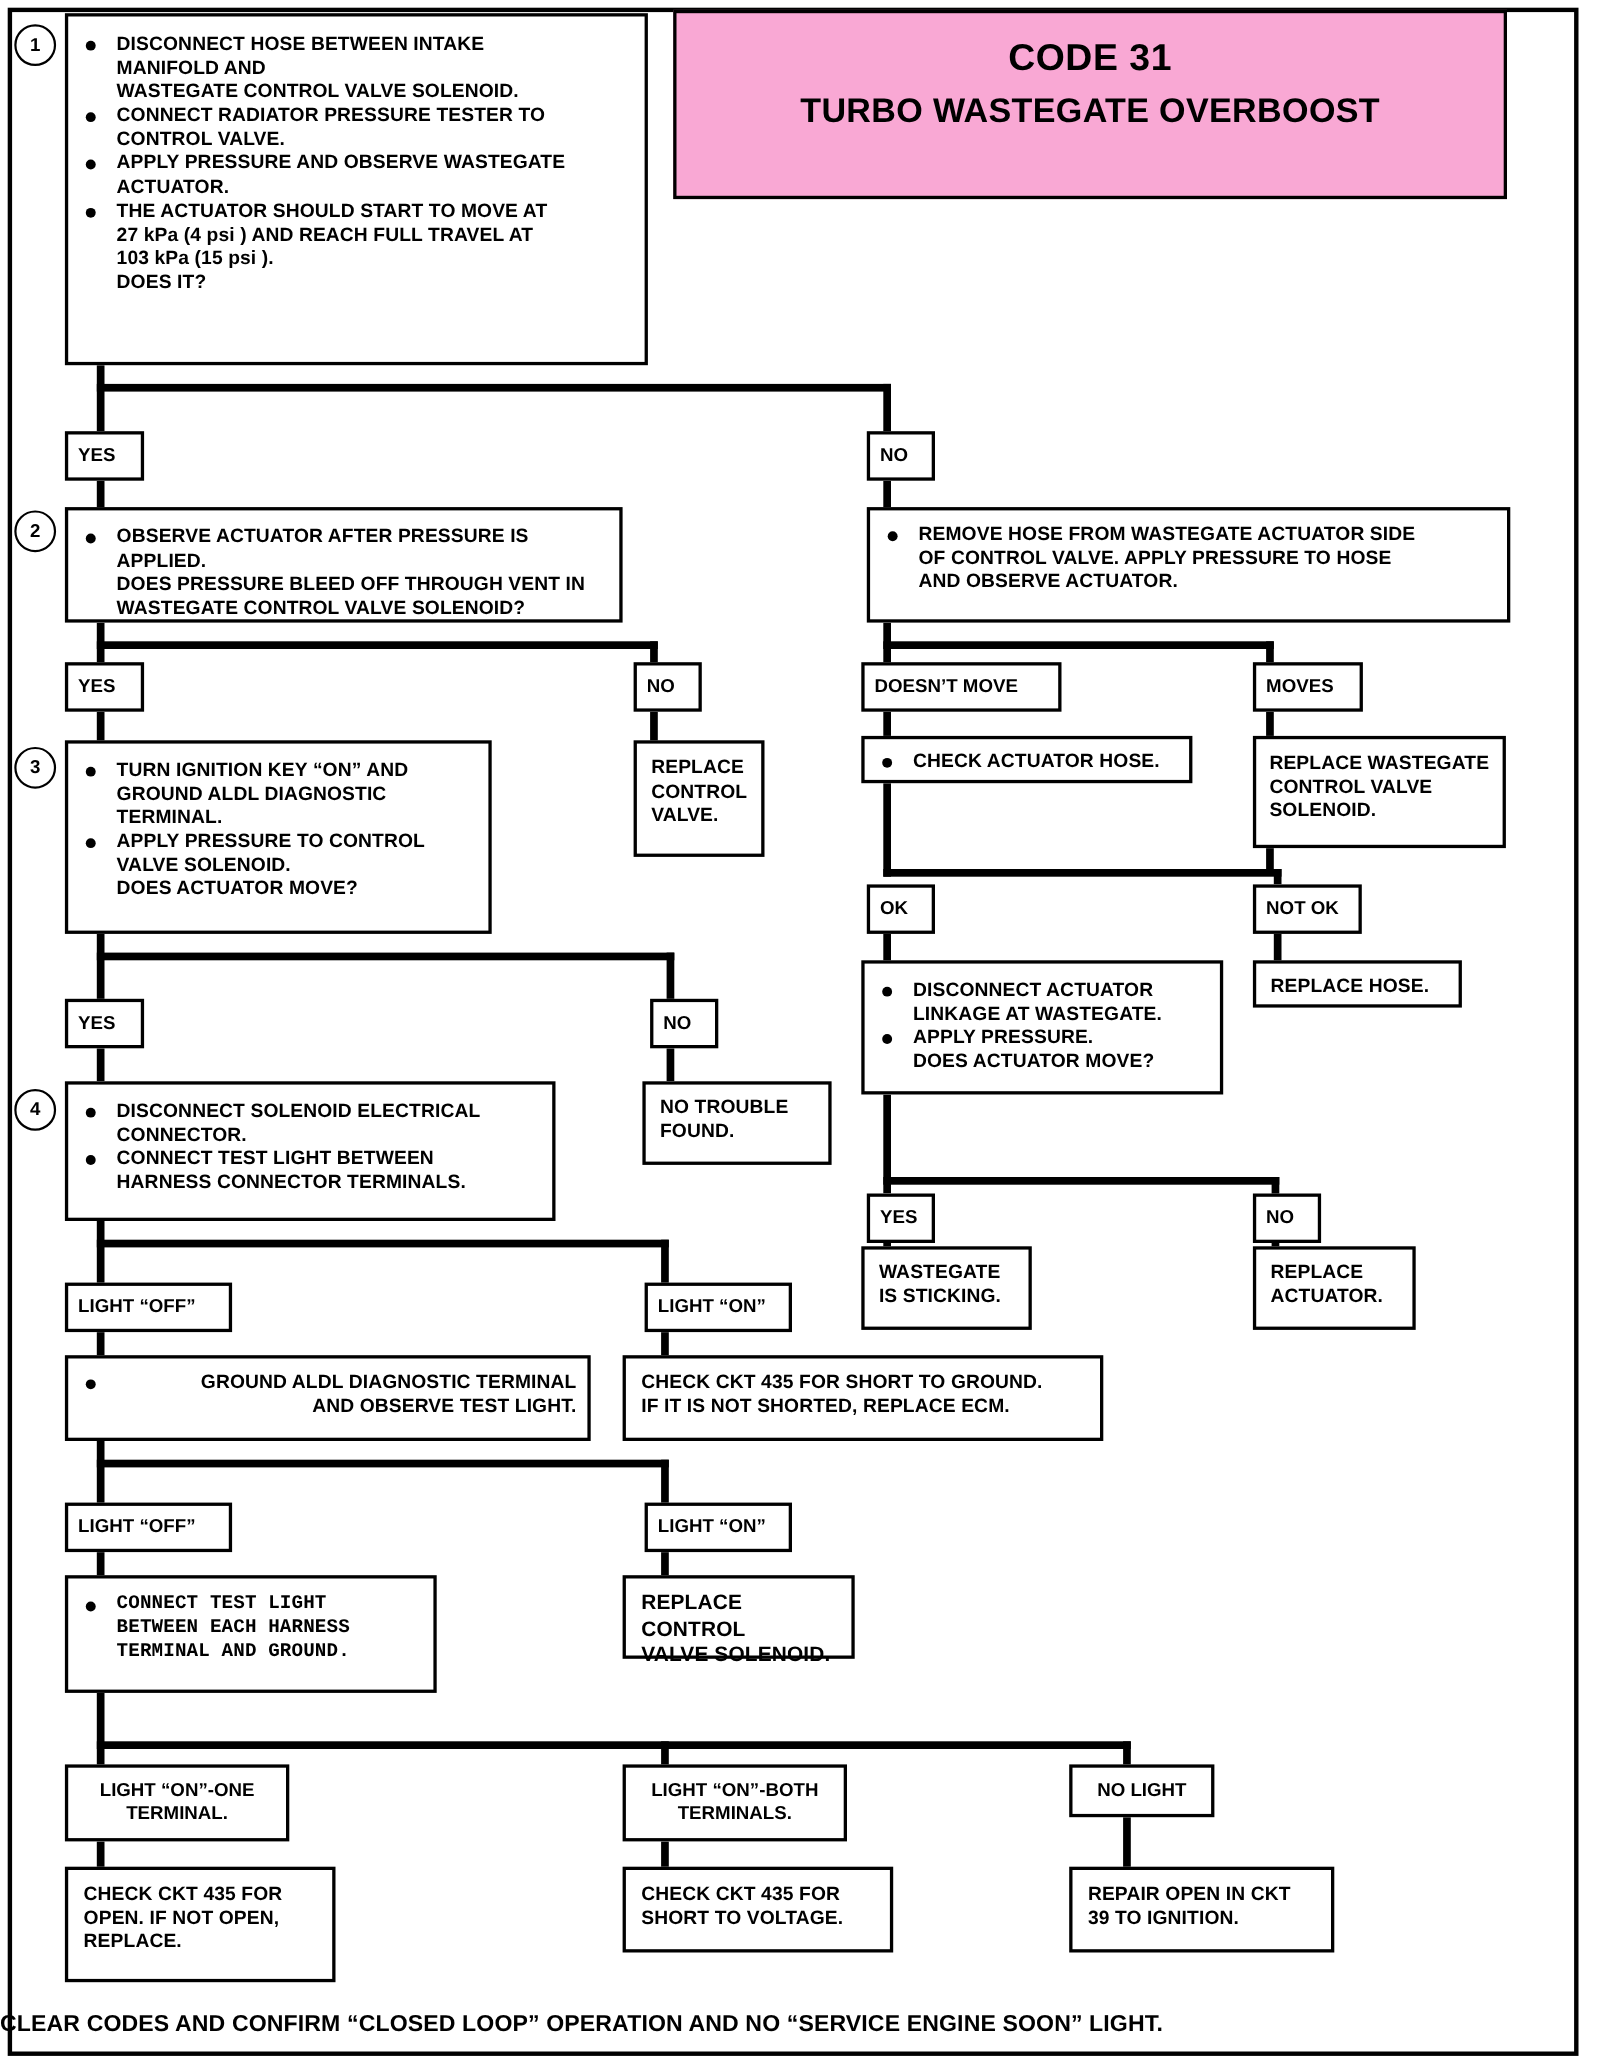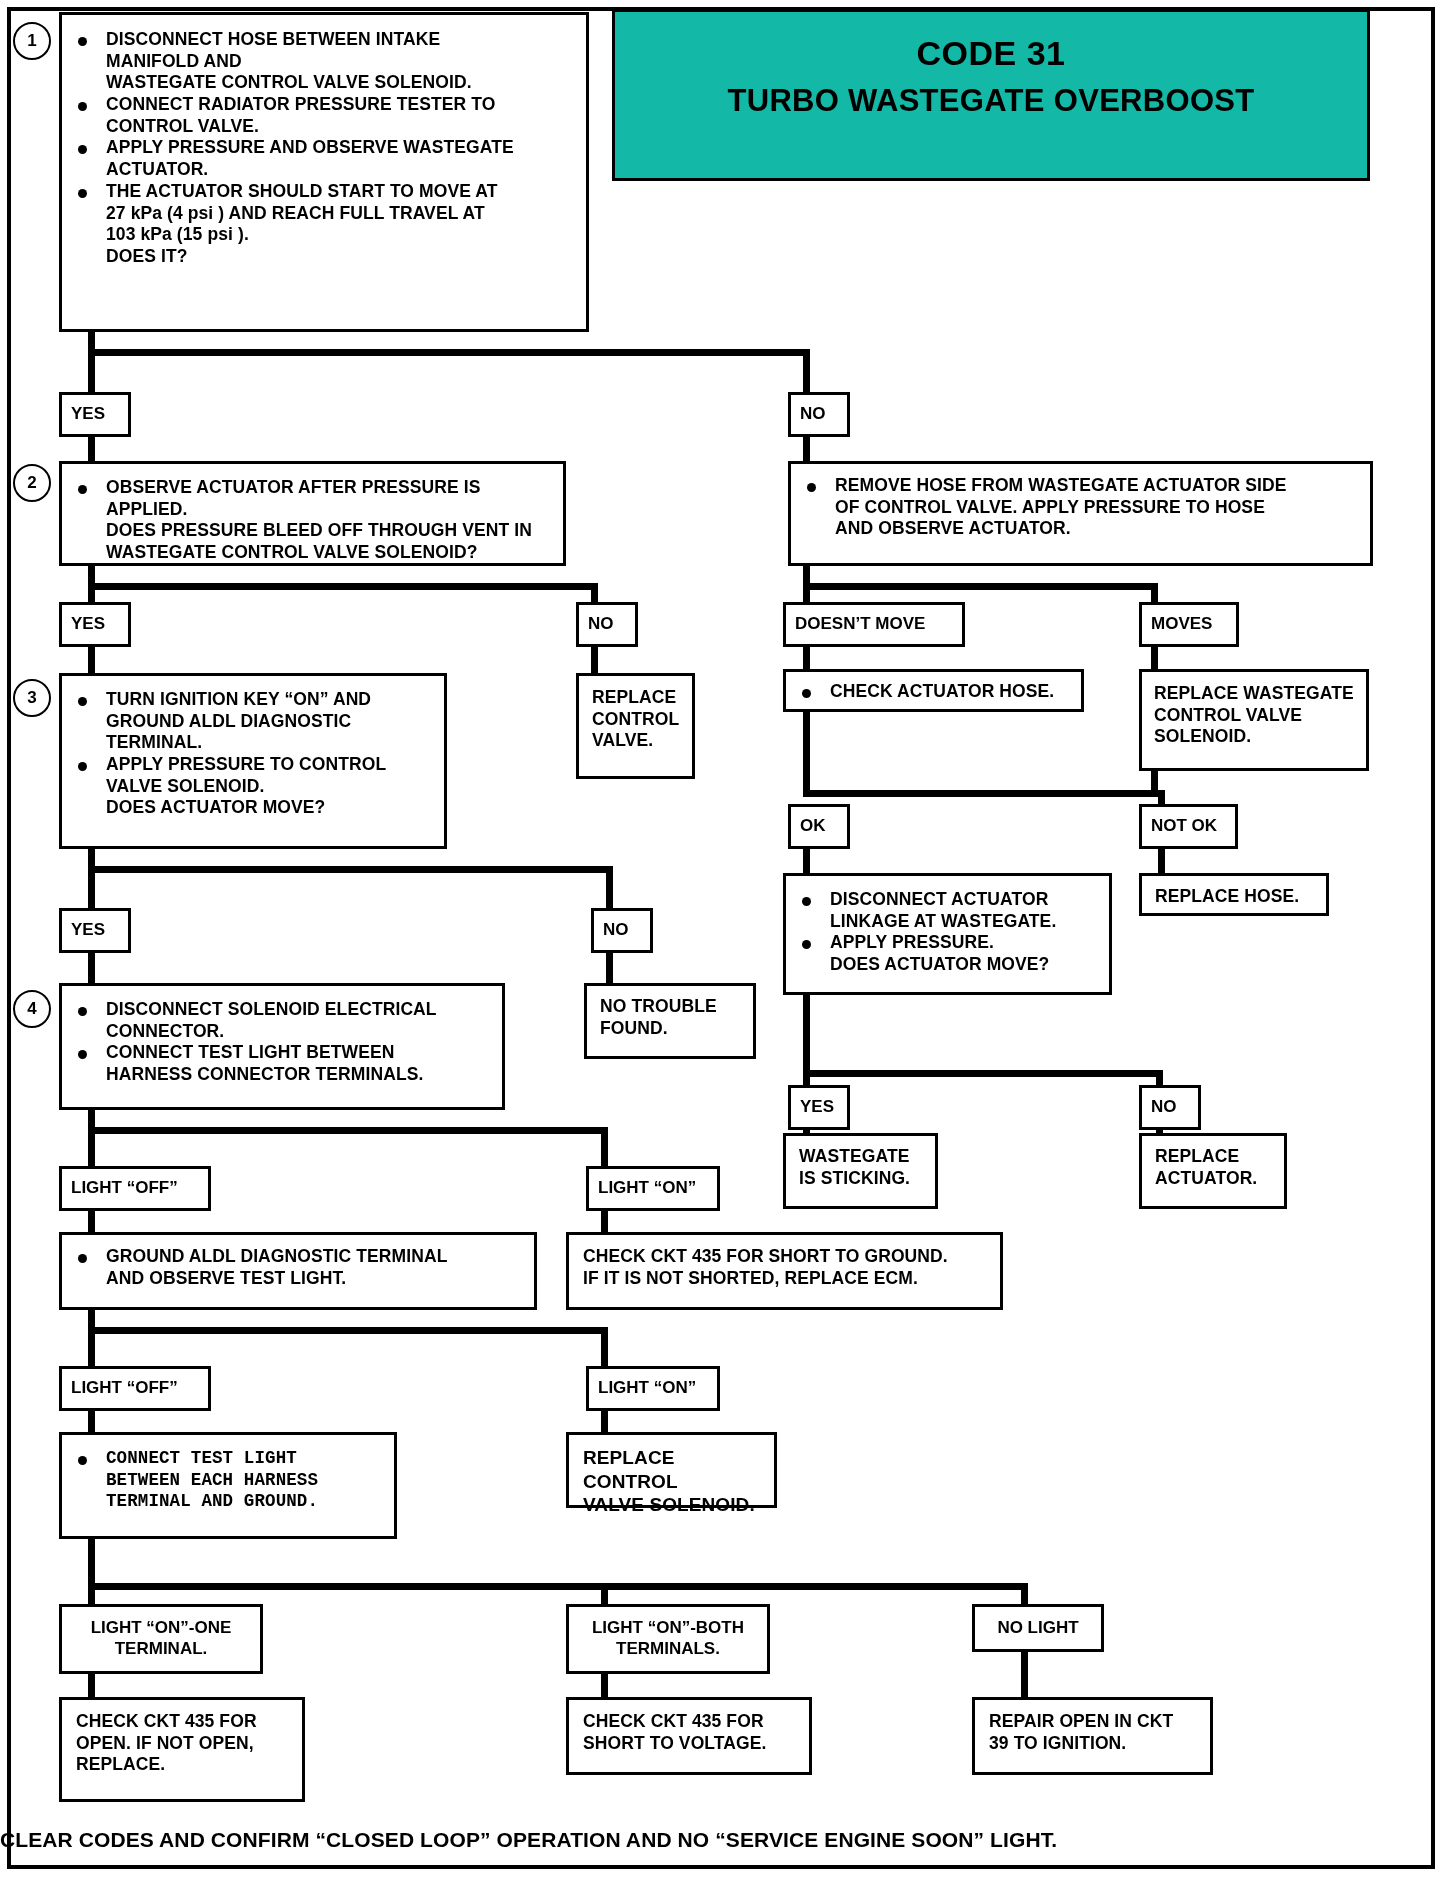--- a/index.html
+++ b/index.html
@@ -83,21 +83,21 @@
     z-index:9;
   }
   
   .ln{position:absolute;background:#000;z-index:2;}
   .vl{width:7px;}
   .hl{height:7px;}
   
   #titlebox{
     position:absolute;
     border:3px solid #000;
-    background:#14b8a6;
+    background:#f9a8d4;
     box-sizing:border-box;
     text-align:center;
     z-index:7;
   }
   #titlebox .t1{font-size:34px;font-weight:bold;letter-spacing:.5px;margin-top:22px;}
   #titlebox .t2{font-size:31px;font-weight:bold;letter-spacing:.3px;margin-top:10px;}
   #footer{
     position:absolute;
     width:100%;
     text-align:left;
@@ -283,21 +283,21 @@
   <div class="ln vl" style="left:88px;top:1110px;height:63px;"></div>
   <div class="ln hl" style="left:88px;top:1127px;width:520px;"></div>
   <div class="ln vl" style="left:601px;top:1127px;height:46px;"></div>
 
   <div class="tag" style="left:59px;top:1166px;width:152px;height:45px;font-size:17px;">LIGHT “OFF”</div>
   <div class="tag" style="left:586px;top:1166px;width:134px;height:45px;font-size:17px;">LIGHT “ON”</div>
 
   <div class="ln vl" style="left:88px;top:1211px;height:27px;"></div>
   <div class="ln vl" style="left:601px;top:1211px;height:27px;"></div>
 
-  <div class="box" style="left:59px;top:1232px;width:478px;height:78px;font-size:17.5px;">
+  <div class="box" style="left:59px;top:1232px;width:478px;height:78px;font-size:17.5px;text-align:right;">
     <div class="inner" style="padding-top:11px;">
       <div class="li">GROUND ALDL DIAGNOSTIC TERMINAL
 AND OBSERVE TEST LIGHT.</div>
     </div>
   </div>
 
   <div class="box" style="left:566px;top:1232px;width:437px;height:78px;font-size:17.5px;">
     <div class="txt" style="left:14px;top:11px;">CHECK CKT 435 FOR SHORT TO GROUND.
 IF IT IS NOT SHORTED, REPLACE ECM.</div>
   </div>

